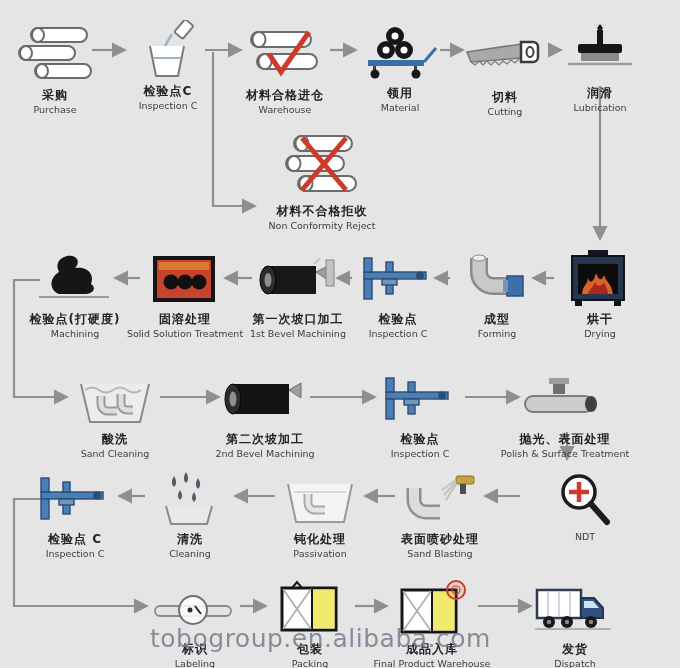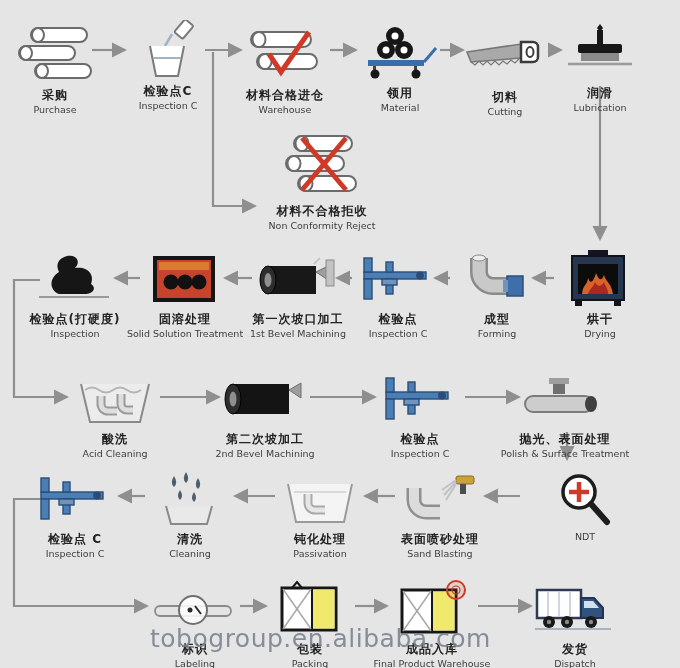--- a/index.html
+++ b/index.html
@@ -255,36 +255,36 @@
   </div>
 
   <div class="step" style="left:13px;top:242px">
     <span class="ic">
         <svg width="84" height="62" viewBox="0 0 84 62">
       <path d="M34,8 C44,6 48,14 42,20 C54,18 62,26 58,36 C64,40 60,46 52,46 L26,46 C16,42 16,30 26,24 C22,16 26,10 34,8 z" fill="#161616"></path>
       <line x1="6" y1="49" x2="76" y2="49" stroke="#9a9a9a" stroke-width="2"></line>
         </svg>
       </span>
     <div class="zh">检验点(打硬度)</div>
-    <div class="en">Inspection</div>
+    <div class="en">Machining</div>
   </div>
 
   <div class="step" style="left:53px;top:362px">
     <span class="ic">
         <svg width="84" height="62" viewBox="0 0 84 62">
       <path d="M8,16 L17,54 L67,54 L76,16" fill="#ececec" stroke="#8a8a8a" stroke-width="2"></path>
       <path d="M12,22 q7,-5 14,0 t14,0 t14,0 t14,0" fill="none" stroke="#b5b5b5" stroke-width="2"></path>
       <path d="M28,28 v8 a7,7 0 0 0 7,7 h9" stroke="#9a9a9a" stroke-width="9" fill="none"></path>
       <path d="M28,28 v8 a7,7 0 0 0 7,7 h9" stroke="#dedede" stroke-width="5" fill="none"></path>
       <path d="M48,26 v10 a6,6 0 0 0 6,6 h6" stroke="#9a9a9a" stroke-width="9" fill="none"></path>
       <path d="M48,26 v10 a6,6 0 0 0 6,6 h6" stroke="#dedede" stroke-width="5" fill="none"></path>
         </svg>
       </span>
     <div class="zh">酸洗</div>
-    <div class="en">Acid Cleaning</div>
+    <div class="en">Sand Cleaning</div>
   </div>
 
   <div class="step" style="left:203px;top:362px">
     <span class="ic">
         <svg width="84" height="62" viewBox="0 0 84 62">
       <rect x="10" y="16" width="56" height="30" fill="#141414"></rect>
       <ellipse cx="10" cy="31" rx="8" ry="15" fill="#2d2d2d" stroke="#000"></ellipse>
       <ellipse cx="10" cy="31" rx="3.5" ry="7.5" fill="#8f8f8f"></ellipse>
       <polygon points="66,22 78,15 78,30" fill="#9e9e9e" stroke="#6f6f6f"></polygon>
         </svg>

